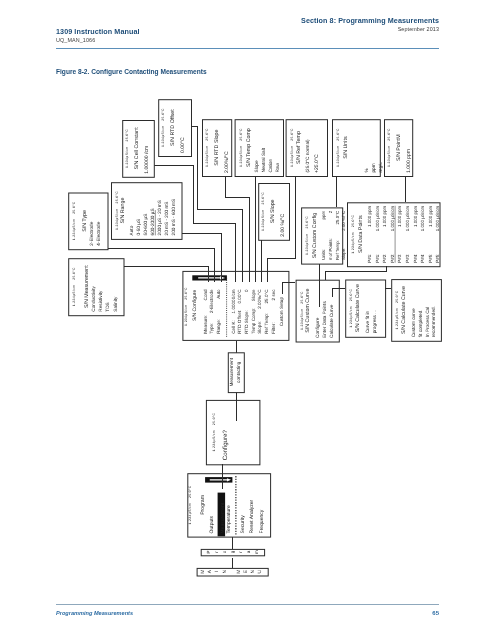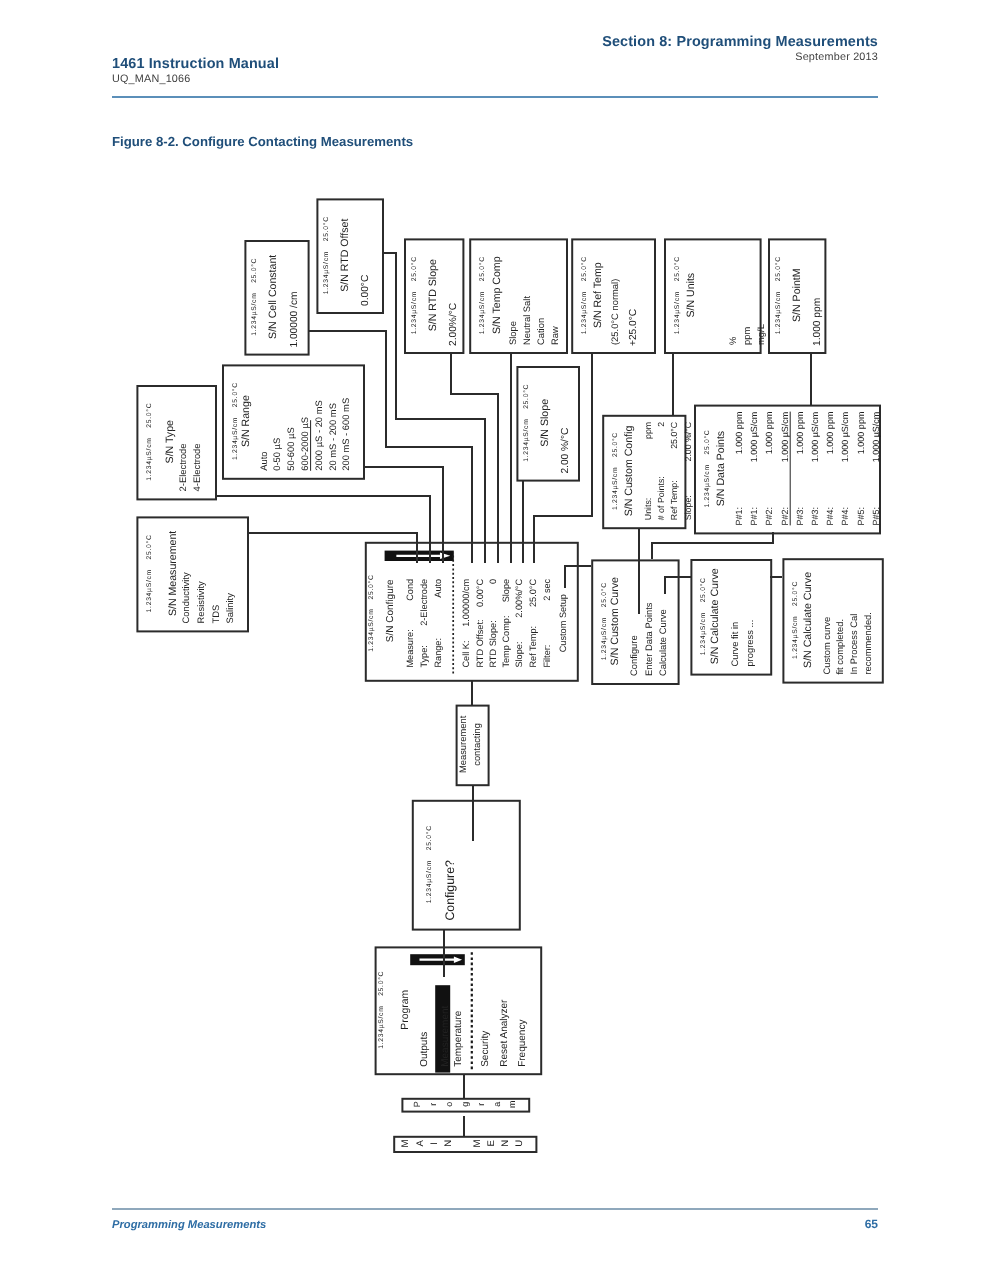--- a/index.html
+++ b/index.html
@@ -22,21 +22,21 @@
   
   #diagram{position:absolute;left:0;top:0;width:495px;height:640px;
            -webkit-font-smoothing:antialiased;text-rendering:geometricPrecision;}
   #diagram text{fill:#222;}
 </style>
 </head>
 <body>
 
 <div class="page">
   <div class="hdr-left">
-    <div class="hdr-title">1461 Instruction Manual</div>
+    <div class="hdr-title">1309 Instruction Manual</div>
     <div class="hdr-sub">UQ_MAN_1066</div>
   </div>
   <div class="hdr-right">
     <div class="hdr-title">Section 8: Programming Measurements</div>
     <div class="hdr-sub">September 2013</div>
   </div>
   <div class="hdr-rule"></div>
   <div class="fig-cap">Figure 8-2. Configure Contacting Measurements</div>
 
   <svg id="diagram" viewBox="0 0 495 640">

